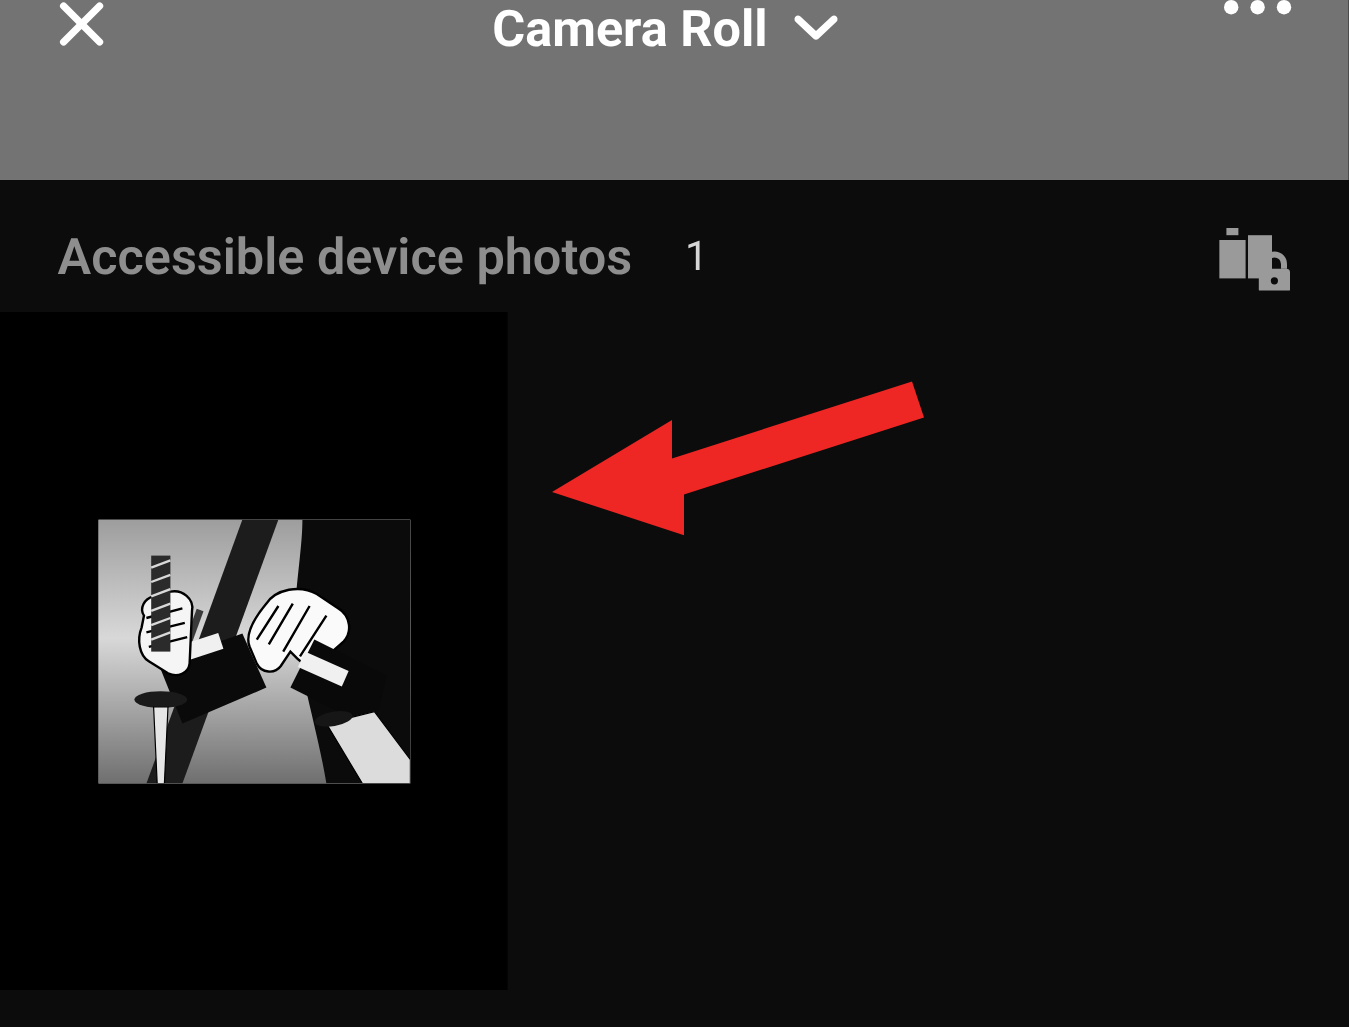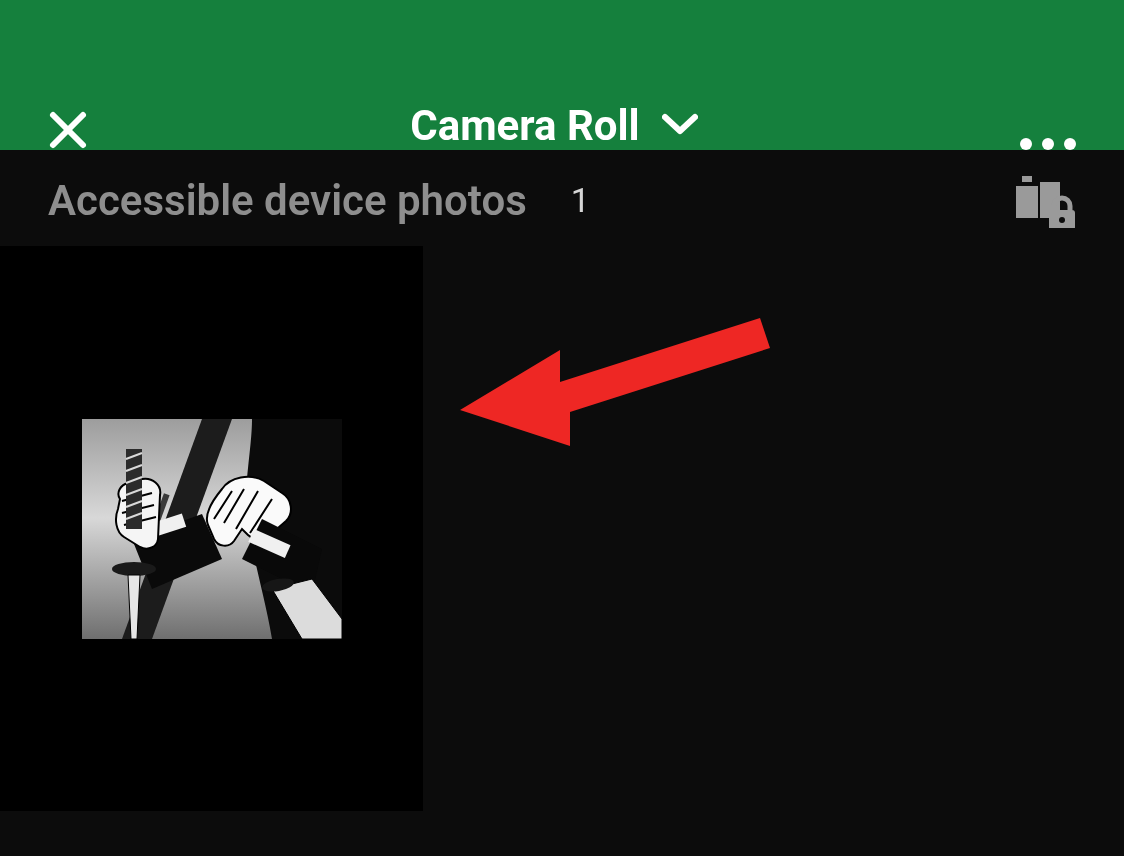--- a/index.html
+++ b/index.html
@@ -4,23 +4,23 @@
 <style>
   * { box-sizing: border-box; margin: 0; padding: 0; }
   html, body { width: 1124px; height: 856px; overflow: hidden; }
   body {
     font-family: -apple-system, "Segoe UI", Roboto, Helvetica, Arial, sans-serif;
     background: #0c0c0c;
     color: #fff;
   }
   .header {
     height: 150px;
-    background: #15803d;
+    background: #737373;
     display: flex;
-    align-items: flex-end;
+    align-items: flex-start;
     justify-content: space-between;
     padding: 0 48px;
   }
   .header .close-icon svg { display:block; }
   .header .title-wrap {
     display: flex;
     align-items: center;
     gap: 22px;
     cursor: pointer;
   }
@@ -28,21 +28,21 @@
     font-size: 42px;
     font-weight: 700;
     color: #fff;
   }
   .header .more-icon { display:flex; gap:10px; align-items:center; }
   .header .more-icon .dot { width:12px; height:12px; border-radius:50%; background:#fff; }
 
   .section-header {
     display:flex;
     align-items:center;
-    padding: 22px 48px 18px 48px;
+    padding: 36px 48px 18px 48px;
   }
   .section-header .label {
     font-size: 42px;
     font-weight: 600;
     color: #8e8e8e;
   }
   .section-header .count {
     font-size: 34px;
     color: #d6d6d6;
     margin-left: 44px;

